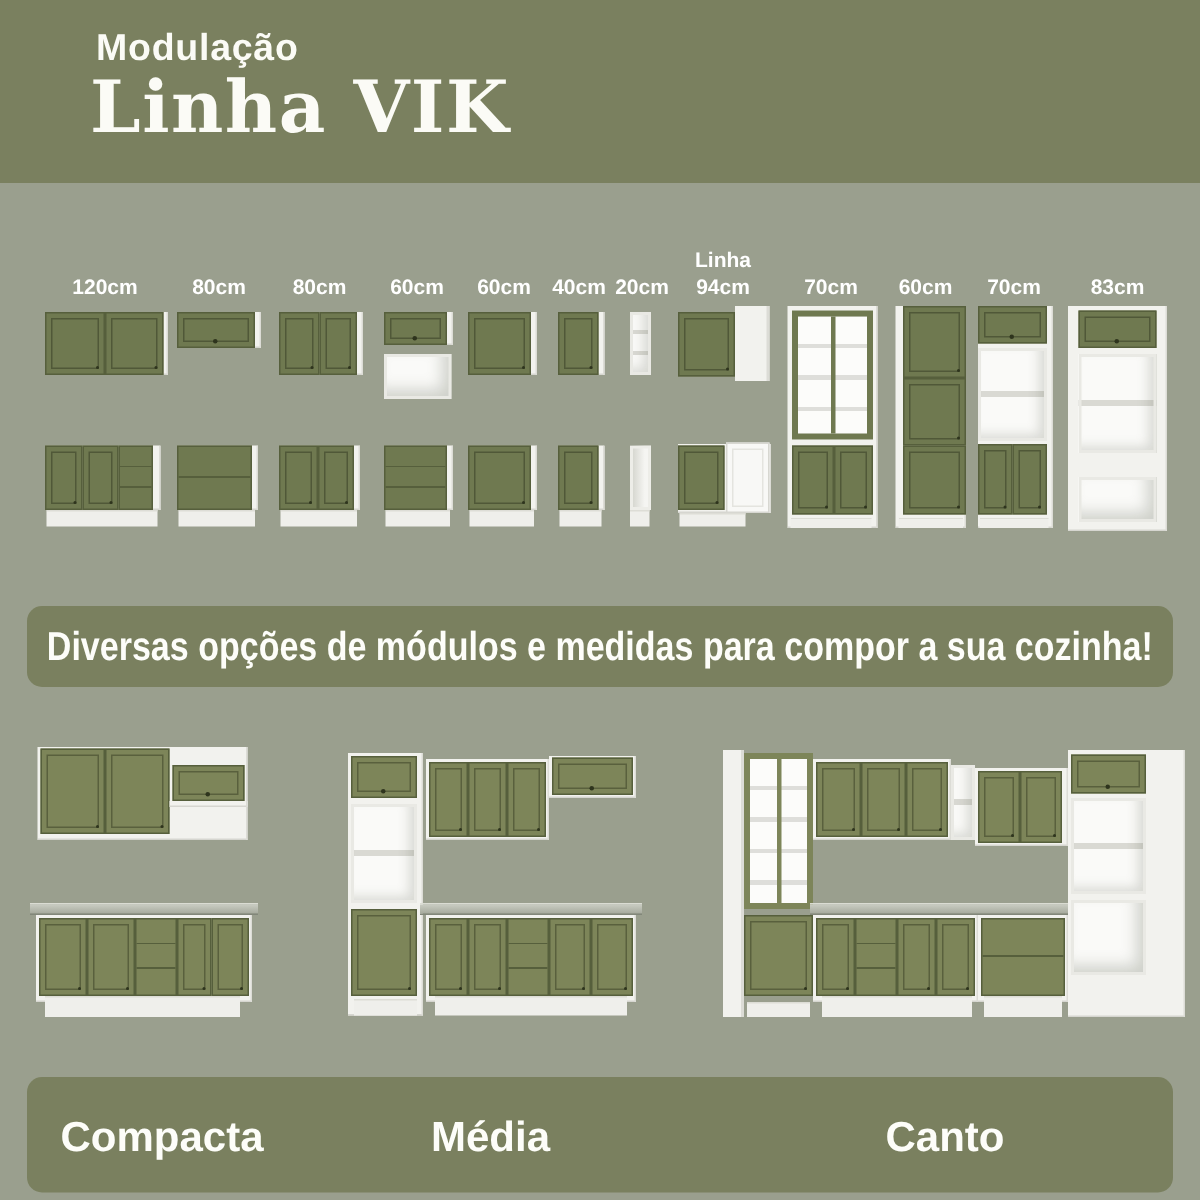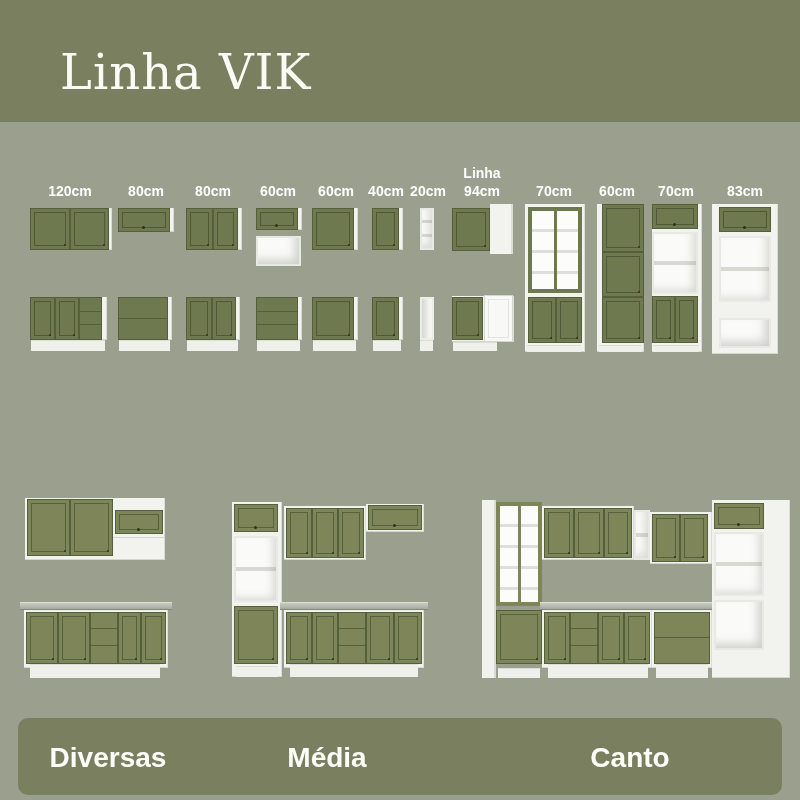--- a/index.html
+++ b/index.html
@@ -4,21 +4,21 @@
 <style>
   html,body{margin:0;padding:0;}
   .page{
     position:relative;width:800px;height:800px;overflow:hidden;
     background:var(--bg,#9a9f8e);
     font-family:"Liberation Sans",sans-serif;
   }
   
   .header{position:absolute;left:0;top:0;width:800px;height:122px;background:var(--olive,#7a805f);}
   .kicker{position:absolute;left:64px;top:18px;font-size:25px;font-weight:700;letter-spacing:.5px;color:#fbfbf6;}
-  .title{position:absolute;left:60px;top:44px;font-family:"DejaVu Serif",serif;font-size:48px;font-weight:400;letter-spacing:1px;color:#fbfbf6;}
+  .title{position:absolute;left:60px;top:44px;font-family:"DejaVu Serif",serif;font-size:48px;font-weight:700;letter-spacing:1px;color:#fbfbf6;}
   
   .module-label{
     position:absolute;width:64px;height:42px;transform:translateX(-50%);
     display:flex;align-items:flex-end;justify-content:center;text-align:center;
     font-size:14px;font-weight:700;line-height:1.25;color:#fff;
   }
   
   .part{position:absolute;box-sizing:border-box;}
   .carcass{background:var(--white,#f2f2ee);box-shadow:inset -1px 0 0 #dcdcd6, inset 0 -1px 0 #d6d6d0;}
   .panel{background:var(--white,#f2f2ee);box-shadow:inset -2px 0 0 #dcdcd6;}
@@ -58,20 +58,21 @@
   .kl-0{left:90px;}   
   .kl-1{left:309px;}  
   .kl-2{left:612px;}  
 </style>
 </head>
 <body>
 
 <div class="page" style="--olive: #7a805f; --bg: #9a9f8e; --green: #6f7950; --kgreen: #7d8559; --white: #f2f2ee;">
 
   <div class="header">
+    <div class="kicker">Modulação</div>
     <div class="title">Linha VIK</div>
   </div>
 
   <div id="module-labels">
       <div class="module-label" style="left: 70px; top: 158px;">120cm</div>
       <div class="module-label" style="left: 146px; top: 158px;">80cm</div>
       <div class="module-label" style="left: 213px; top: 158px;">80cm</div>
       <div class="module-label" style="left: 278px; top: 158px;">60cm</div>
       <div class="module-label" style="left: 336px; top: 158px;">60cm</div>
       <div class="module-label" style="left: 386px; top: 158px;">40cm</div>
@@ -203,20 +204,23 @@
       <div class="part counter kit" style="left: 652px; top: 602px; width: 60px; height: 8px;"></div>
       <div class="part carcass kit" style="left: 652px; top: 610px; width: 60px; height: 58px;"></div>
       <div class="part drawers2 kit" style="left: 654px; top: 612px; width: 56px; height: 52px;"></div>
       <div class="part plinth kit" style="left: 656px; top: 664px; width: 52px; height: 14px;"></div>
       <div class="part carcass kit" style="left: 712px; top: 500px; width: 78px; height: 178px;"></div>
       <div class="part flip kit" style="left: 714px; top: 503px; width: 50px; height: 26px;"></div>
       <div class="part open2 kit" style="left: 714px; top: 532px; width: 50px; height: 64px;"></div>
       <div class="part open kit" style="left: 714px; top: 600px; width: 50px; height: 50px;"></div>
     </div>
 
+  <div class="banner">
+    <span class="banner-text">Diversas opções de módulos e medidas para compor a sua cozinha!</span>
+  </div>
 
   <div class="bottom-bar">
-    <div class="kitchen-label kl-0">Diversas</div>
+    <div class="kitchen-label kl-0">Compacta</div>
     <div class="kitchen-label kl-1">Média</div>
     <div class="kitchen-label kl-2">Canto</div>
   </div>
 
 </div>
 
 </body></html>

